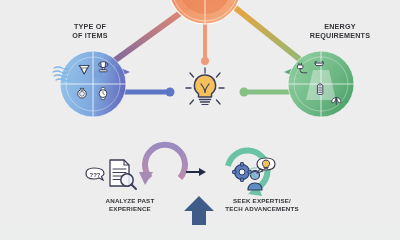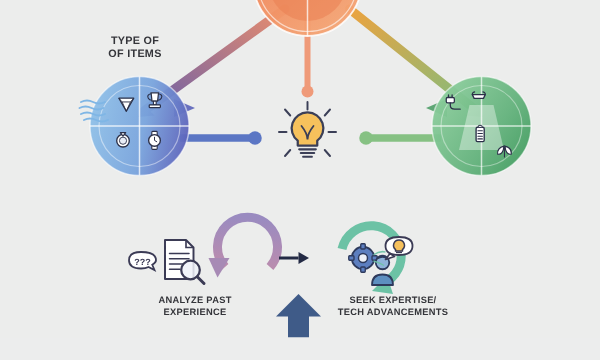--- a/index.html
+++ b/index.html
@@ -283,20 +283,22 @@
     </g>
 
     <g>
       <path d="M 199 196 L 184 211 L 192 211 L 192 226 L 206 226 L 206 211 L 214 211 Z" fill="#3f5b88"></path>
     </g>
   </svg>
 
   <div class="label" id="label-type-of-items">TYPE OF
 OF ITEMS</div>
 
+  <div class="label" id="label-energy-requirements">ENERGY
+REQUIREMENTS</div>
 
   <div class="label" id="label-analyze">ANALYZE PAST
 EXPERIENCE</div>
 
   <div class="label" id="label-seek">SEEK EXPERTISE/
 TECH ADVANCEMENTS</div>
 
 </div>
 
 </body></html>

